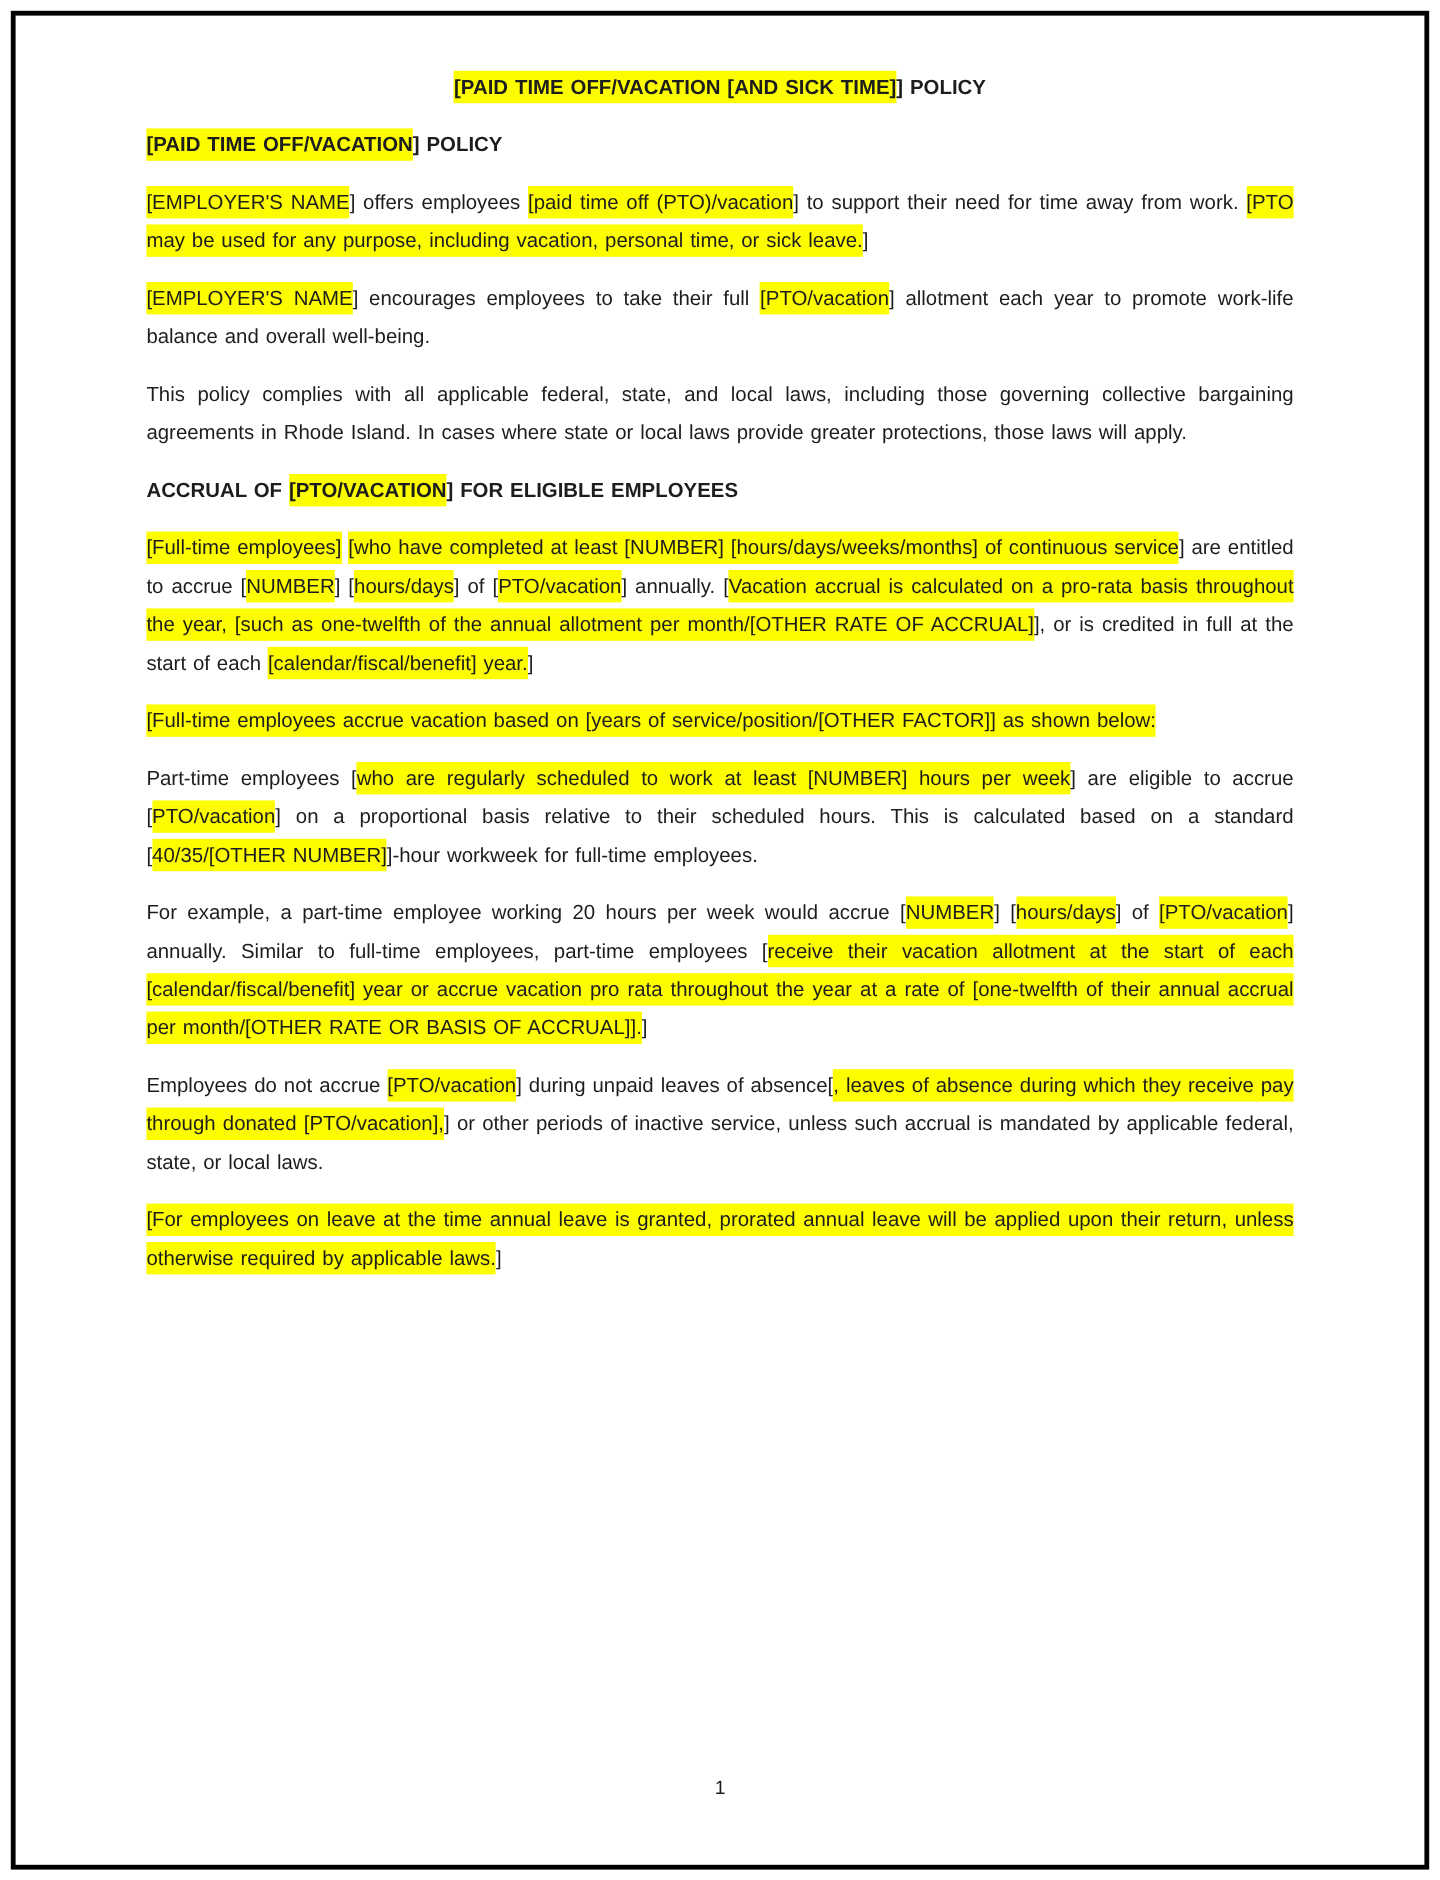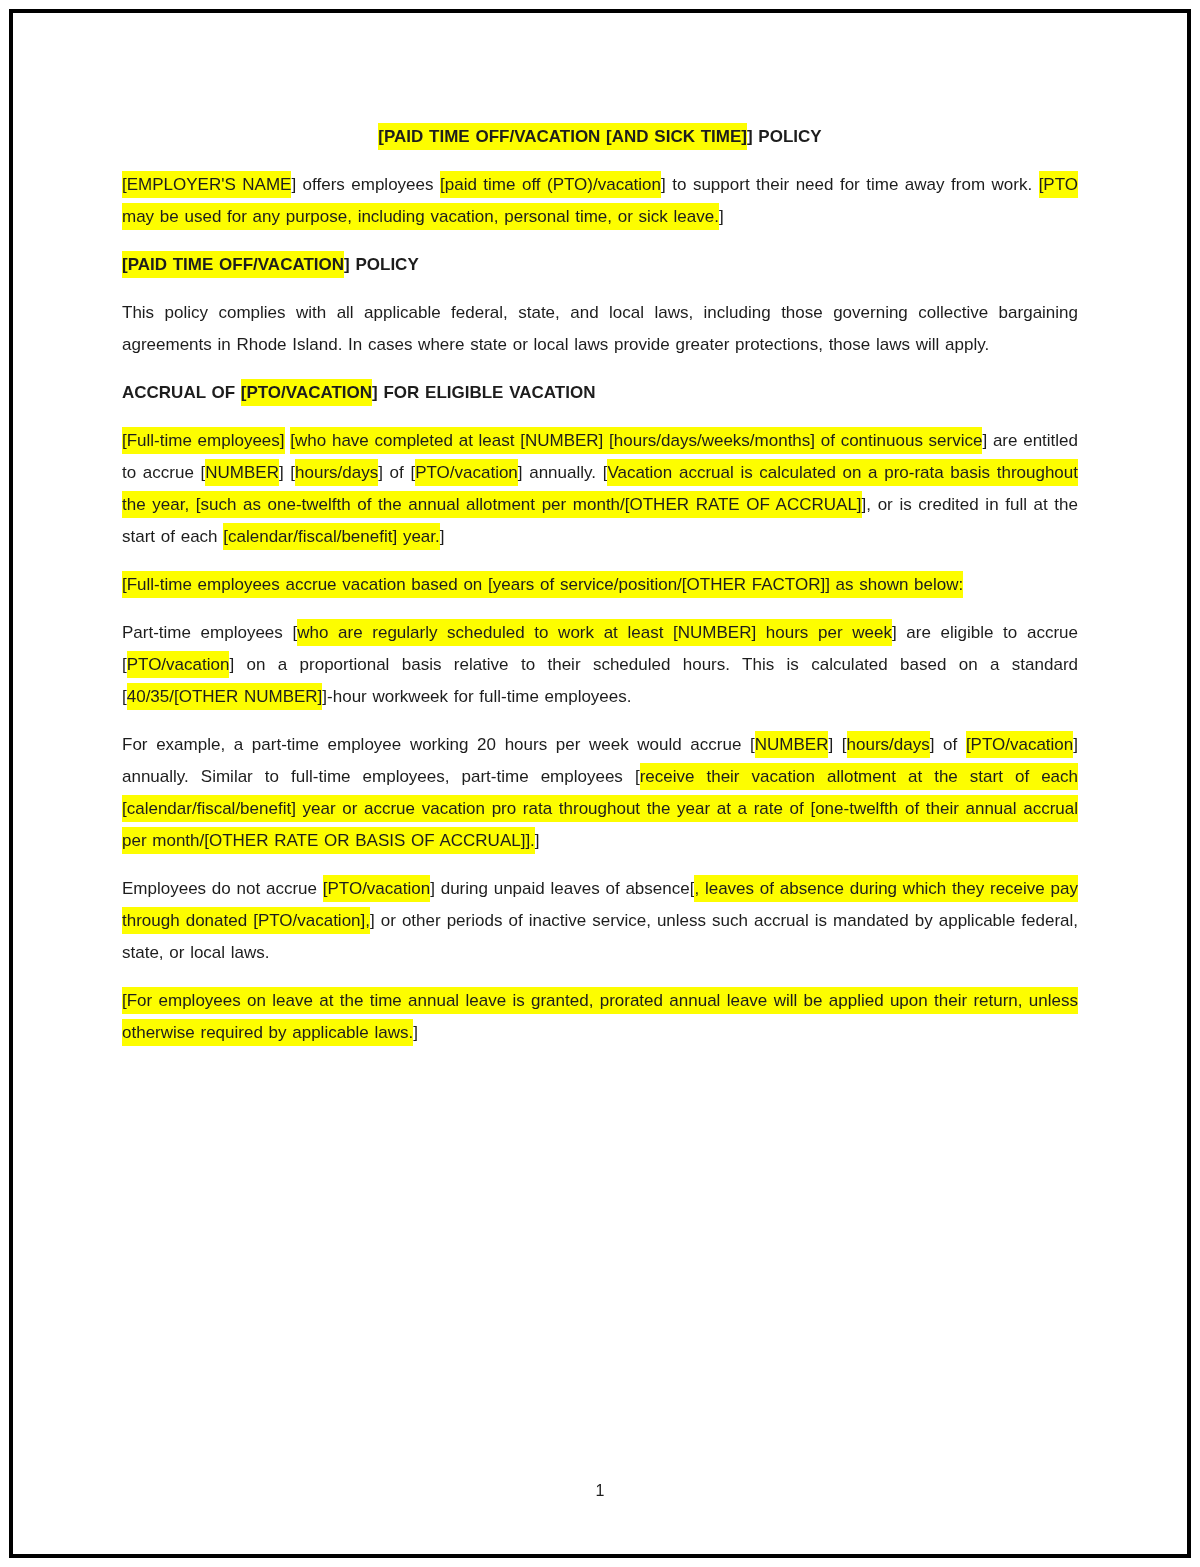--- a/index.html
+++ b/index.html
@@ -9,21 +9,21 @@
     background: #ffffff;
     position: relative;
     font-family: "Liberation Sans", sans-serif;
     color: var(--text, #1d1d1d);
   }
   .page {
     position: absolute;
     left: 9px; top: 9px; right: 9px; bottom: 9px;
     border: 4px solid var(--border, #000000);
     box-sizing: border-box;
-    padding: 108px 109px 50px 109px;
+    padding: 44px 109px 50px 109px;
     display: flex;
     flex-direction: column;
     overflow: hidden;
     background: #ffffff;
   }
   .block {
     font-size: 17px;
     line-height: 32px;
     margin: 0 0 16px 0;
     word-spacing: 1px;
@@ -43,24 +43,25 @@
     font-size: 16px;
     line-height: 26px;
   }
 </style>
 </head>
 <body>
 
 <div class="page">
   <div>
       <div class="block title"><span class="hl">[PAID TIME OFF/VACATION [AND SICK TIME]</span><span class="tx">] POLICY</span></div>
+      <div class="block heading"><span class="hl">[PAID TIME OFF/VACATION</span><span class="tx">] POLICY</span></div>
       <div class="block paragraph"><span class="hl">[EMPLOYER'S NAME</span><span class="tx">] offers employees </span><span class="hl">[paid time off (PTO)/vacation</span><span class="tx">] to support their need for time away from work. </span><span class="hl">[PTO may be used for any purpose, including vacation, personal time, or sick leave.</span><span class="tx">]</span></div>
-      <div class="block heading"><span class="hl">[PAID TIME OFF/VACATION</span><span class="tx">] POLICY</span></div>
+      <div class="block paragraph"><span class="hl">[EMPLOYER'S NAME</span><span class="tx">] encourages employees to take their full </span><span class="hl">[PTO/vacation</span><span class="tx">] allotment each year to promote work-life balance and overall well-being.</span></div>
       <div class="block paragraph"><span class="tx">This policy complies with all applicable federal, state, and local laws, including those governing collective bargaining agreements in Rhode Island. In cases where state or local laws provide greater protections, those laws will apply.</span></div>
-      <div class="block heading"><span class="tx">ACCRUAL OF </span><span class="hl">[PTO/VACATION</span><span class="tx">] FOR ELIGIBLE VACATION</span></div>
+      <div class="block heading"><span class="tx">ACCRUAL OF </span><span class="hl">[PTO/VACATION</span><span class="tx">] FOR ELIGIBLE EMPLOYEES</span></div>
       <div class="block paragraph"><span class="hl">[Full-time employees]</span><span class="tx"> </span><span class="hl">[who have completed at least [NUMBER] [hours/days/weeks/months] of continuous service</span><span class="tx">] are entitled to accrue [</span><span class="hl">NUMBER</span><span class="tx">] [</span><span class="hl">hours/days</span><span class="tx">] of [</span><span class="hl">PTO/vacation</span><span class="tx">] annually. [</span><span class="hl">Vacation accrual is calculated on a pro-rata basis throughout the year, [such as one-twelfth of the annual allotment per month/[OTHER RATE OF ACCRUAL]</span><span class="tx">], or is credited in full at the start of each </span><span class="hl">[calendar/fiscal/benefit] year.</span><span class="tx">]</span></div>
       <div class="block paragraph"><span class="hl">[Full-time employees accrue vacation based on [years of service/position/[OTHER FACTOR]] as shown below:</span></div>
       <div class="block paragraph"><span class="tx">Part-time employees [</span><span class="hl">who are regularly scheduled to work at least [NUMBER] hours per week</span><span class="tx">] are eligible to accrue [</span><span class="hl">PTO/vacation</span><span class="tx">] on a proportional basis relative to their scheduled hours. This is calculated based on a standard [</span><span class="hl">40/35/[OTHER NUMBER]</span><span class="tx">]-hour workweek for full-time employees.</span></div>
       <div class="block paragraph"><span class="tx">For example, a part-time employee working 20 hours per week would accrue [</span><span class="hl">NUMBER</span><span class="tx">] [</span><span class="hl">hours/days</span><span class="tx">] of </span><span class="hl">[PTO/vacation</span><span class="tx">] annually. Similar to full-time employees, part-time employees [</span><span class="hl">receive their vacation allotment at the start of each [calendar/fiscal/benefit] year or accrue vacation pro rata throughout the year at a rate of [one-twelfth of their annual accrual per month/[OTHER RATE OR BASIS OF ACCRUAL]].</span><span class="tx">]</span></div>
       <div class="block paragraph"><span class="tx">Employees do not accrue </span><span class="hl">[PTO/vacation</span><span class="tx">] during unpaid leaves of absence[</span><span class="hl">, leaves of absence during which they receive pay through donated [PTO/vacation],</span><span class="tx">] or other periods of inactive service, unless such accrual is mandated by applicable federal, state, or local laws.</span></div>
       <div class="block paragraph"><span class="hl">[For employees on leave at the time annual leave is granted, prorated annual leave will be applied upon their return, unless otherwise required by applicable laws.</span><span class="tx">]</span></div>
     </div>
   <div class="footer">
     <span>1</span>
   </div>

